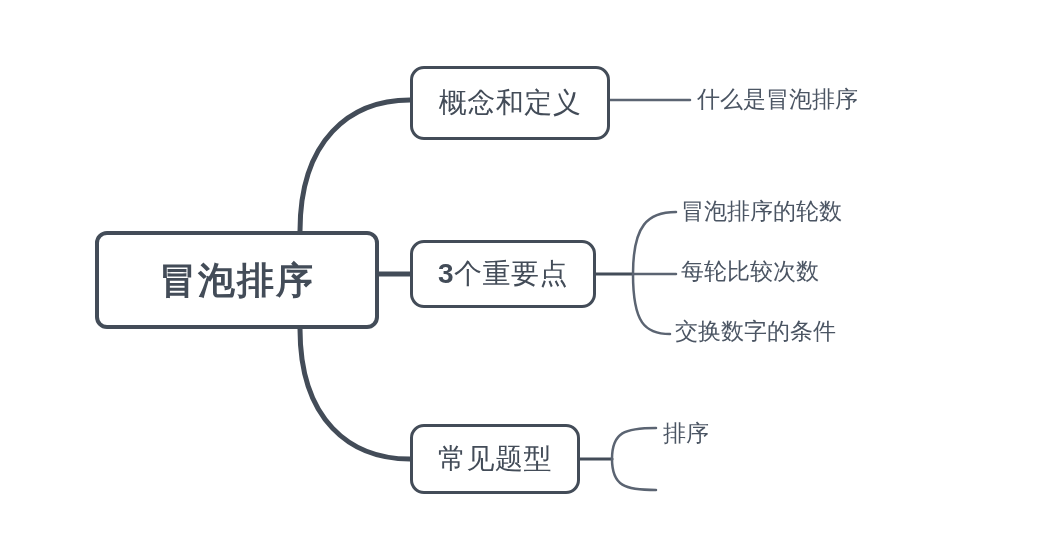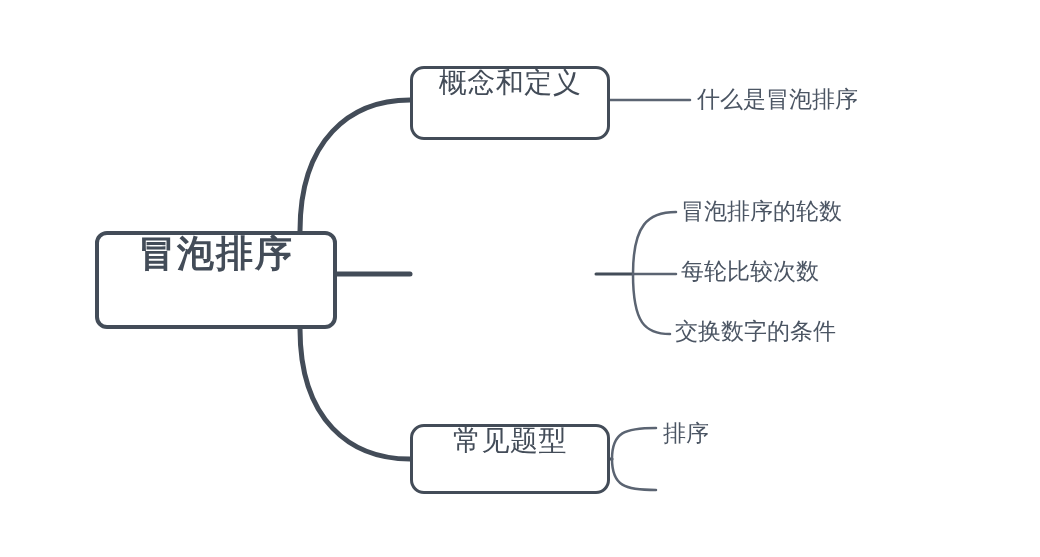--- a/index.html
+++ b/index.html
@@ -24,21 +24,21 @@
     width: 1040px;
     height: 557px;
   }
   .node-box {
     position: absolute;
     box-sizing: border-box;
     border: 3px solid #434c58;
     border-radius: 14px;
     background: #ffffff;
     display: flex;
-    align-items: flex-start;
+    align-items: center;
     justify-content: center;
     color: #434c58;
   }
   .node-box.root {
     border-width: 4px;
     border-radius: 12px;
   }
   .node-label {
     color: #434c58;
     letter-spacing: 0.5px;
@@ -87,30 +87,33 @@
     <path d="M 596,274 L 633,274" fill="none" stroke="#434c58" stroke-width="3" stroke-linecap="round"></path>
     <path d="M 633,274 C 633,225 648,212 676,212" fill="none" stroke="#5b6472" stroke-width="2.5" stroke-linecap="round"></path>
     <path d="M 633,274 L 676,274" fill="none" stroke="#5b6472" stroke-width="2.5" stroke-linecap="round"></path>
     <path d="M 633,274 C 633,323 645,334 670,334" fill="none" stroke="#5b6472" stroke-width="2.5" stroke-linecap="round"></path>
 
     <path d="M 580,459 L 612,459" fill="none" stroke="#434c58" stroke-width="3" stroke-linecap="round"></path>
     <path d="M 612,459 C 612,432 625,428 656,428" fill="none" stroke="#5b6472" stroke-width="2.5" stroke-linecap="round"></path>
     <path d="M 612,459 C 612,486 625,490 656,490" fill="none" stroke="#5b6472" stroke-width="2.5" stroke-linecap="round"></path>
   </svg>
 
-  <div class="node-box root" style="left:95px; top:231px; width:242px; height:98px;">
+  <div class="node-box root" style="left:95px; top:231px; width:284px; height:98px;">
     <span class="node-label root-label">冒泡排序</span>
   </div>
 
   <div class="node-box" style="left:410px; top:66px; width:200px; height:74px;">
     <span class="node-label branch-label">概念和定义</span>
   </div>
 
+  <div class="node-box" style="left:410px; top:240px; width:186px; height:68px;">
+    <span class="node-label branch-label has-number"><span class="num">3</span><span>个重要点</span></span>
+  </div>
 
-  <div class="node-box" style="left:410px; top:424px; width:200px; height:70px;">
+  <div class="node-box" style="left:410px; top:424px; width:170px; height:70px;">
     <span class="node-label branch-label">常见题型</span>
   </div>
 
   <div class="leaf-label" style="left:681px; top:200px;">冒泡排序的轮数</div>
 
   <div class="leaf-label" style="left:697px; top:88px;">什么是冒泡排序</div>
 
   <div class="leaf-label" style="left:675px; top:320px;">交换数字的条件</div>
 
   <div class="leaf-label" style="left:681px; top:260px;">每轮比较次数</div>

